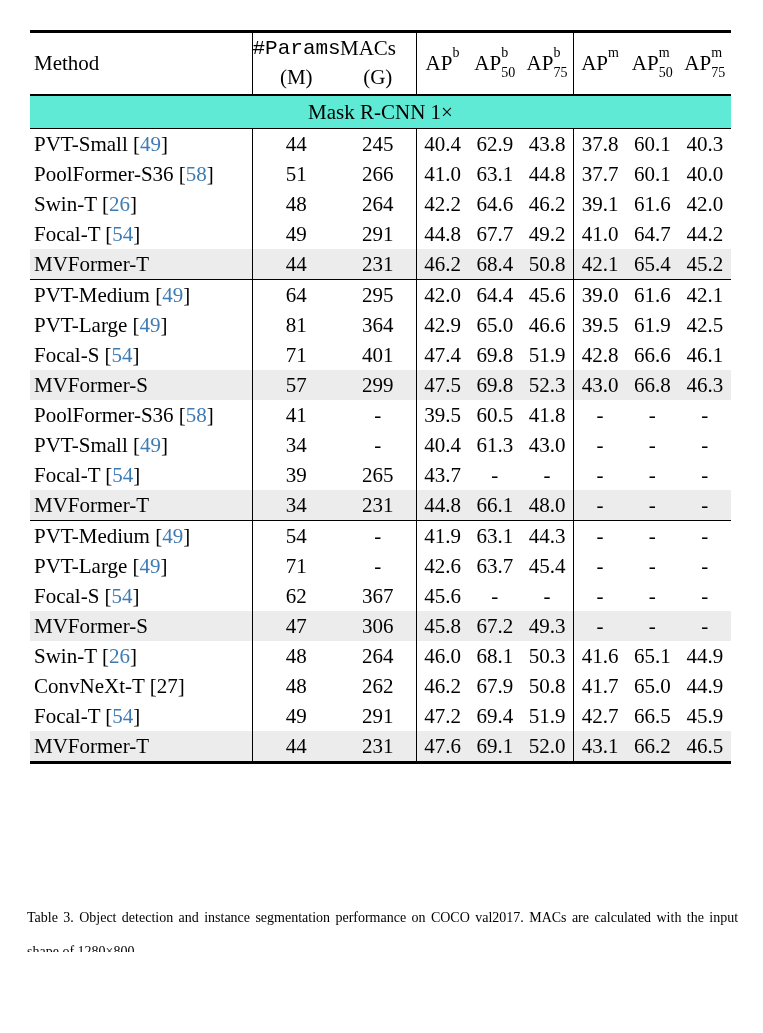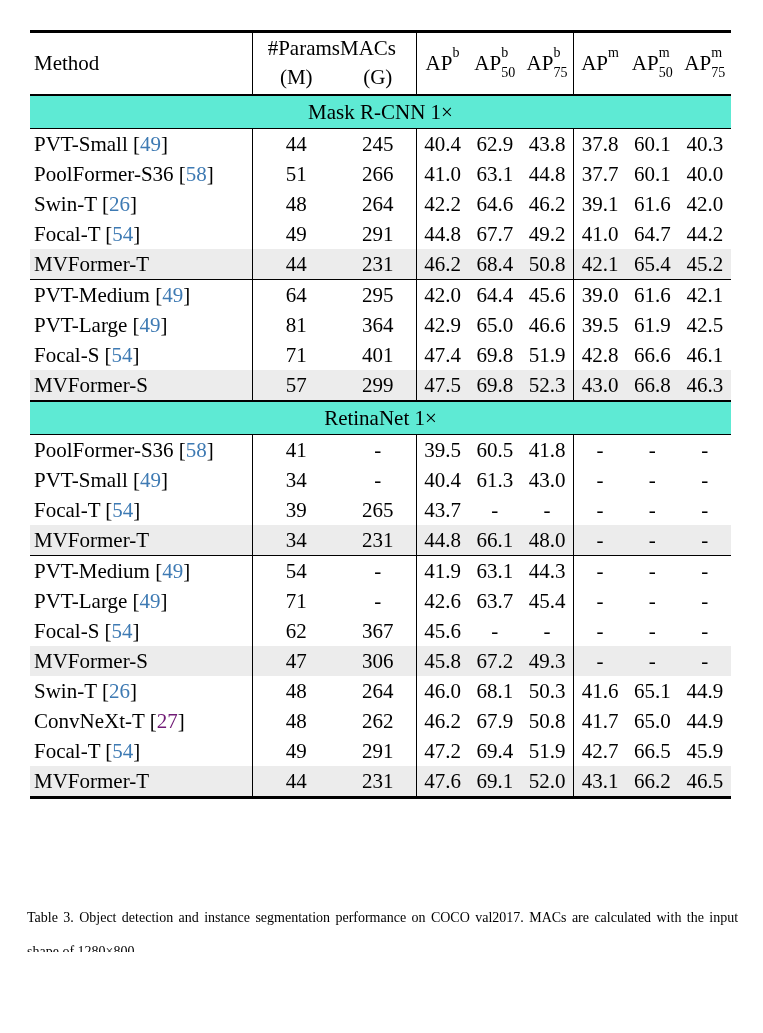--- a/index.html
+++ b/index.html
@@ -31,21 +31,21 @@
   thead th {
     border-bottom: 2.6px solid #000;
     height: 63px;
     vertical-align: middle;
     line-height: 29px;
   }
   th.method-h { text-align: left; padding-left: 4px; }
   .vr { border-right: 1.5px solid #000; }
 
   .h2line { display: block; }
-  .h-right { text-align: right; }
+  .h-right { text-align: left; font-family: Liberation Mono, monospace; }
   .h-left  { text-align: left; }
   .h-center{ text-align: center; }
 
   .aph { display: flex; align-items: center; justify-content: center; }
   .stack {
     display: inline-flex; flex-direction: column;
     justify-content: space-between;
     height: 34px;
     font-size: 14px; line-height: 14px;
     text-align: left;
@@ -260,23 +260,20 @@
           <td class="method vr"><span class="b">MVFormer-S</span></td>
           <td class="b">57</td>
           <td class="vr b">299</td>
           <td class="b">47.5</td>
           <td class="b">69.8</td>
           <td class="vr b">52.3</td>
           <td class="b">43.0</td>
           <td class="b">66.8</td>
           <td class="b">46.3</td>
         </tr>
-        <tr class="band">
-          <td colspan="9">RetinaNet 1×</td>
-        </tr>
         <tr>
           <td class="method vr"><span>PoolFormer-S36</span> [<span class="cite" style="color: rgb(62, 122, 179);">58</span>]</td>
           <td>41</td>
           <td class="vr">-</td>
           <td>39.5</td>
           <td>60.5</td>
           <td class="vr">41.8</td>
           <td>-</td>
           <td>-</td>
           <td>-</td>
@@ -363,21 +360,21 @@
           <td>48</td>
           <td class="vr">264</td>
           <td>46.0</td>
           <td>68.1</td>
           <td class="vr">50.3</td>
           <td>41.6</td>
           <td>65.1</td>
           <td>44.9</td>
         </tr>
         <tr>
-          <td class="method vr"><span>ConvNeXt-T</span> [<span class="cite" style="color: #701a75;">27</span>]</td>
+          <td class="method vr"><span>ConvNeXt-T</span> [<span class="cite" style="color: #000000;">27</span>]</td>
           <td>48</td>
           <td class="vr">262</td>
           <td>46.2</td>
           <td>67.9</td>
           <td class="vr">50.8</td>
           <td>41.7</td>
           <td>65.0</td>
           <td>44.9</td>
         </tr>
         <tr>

